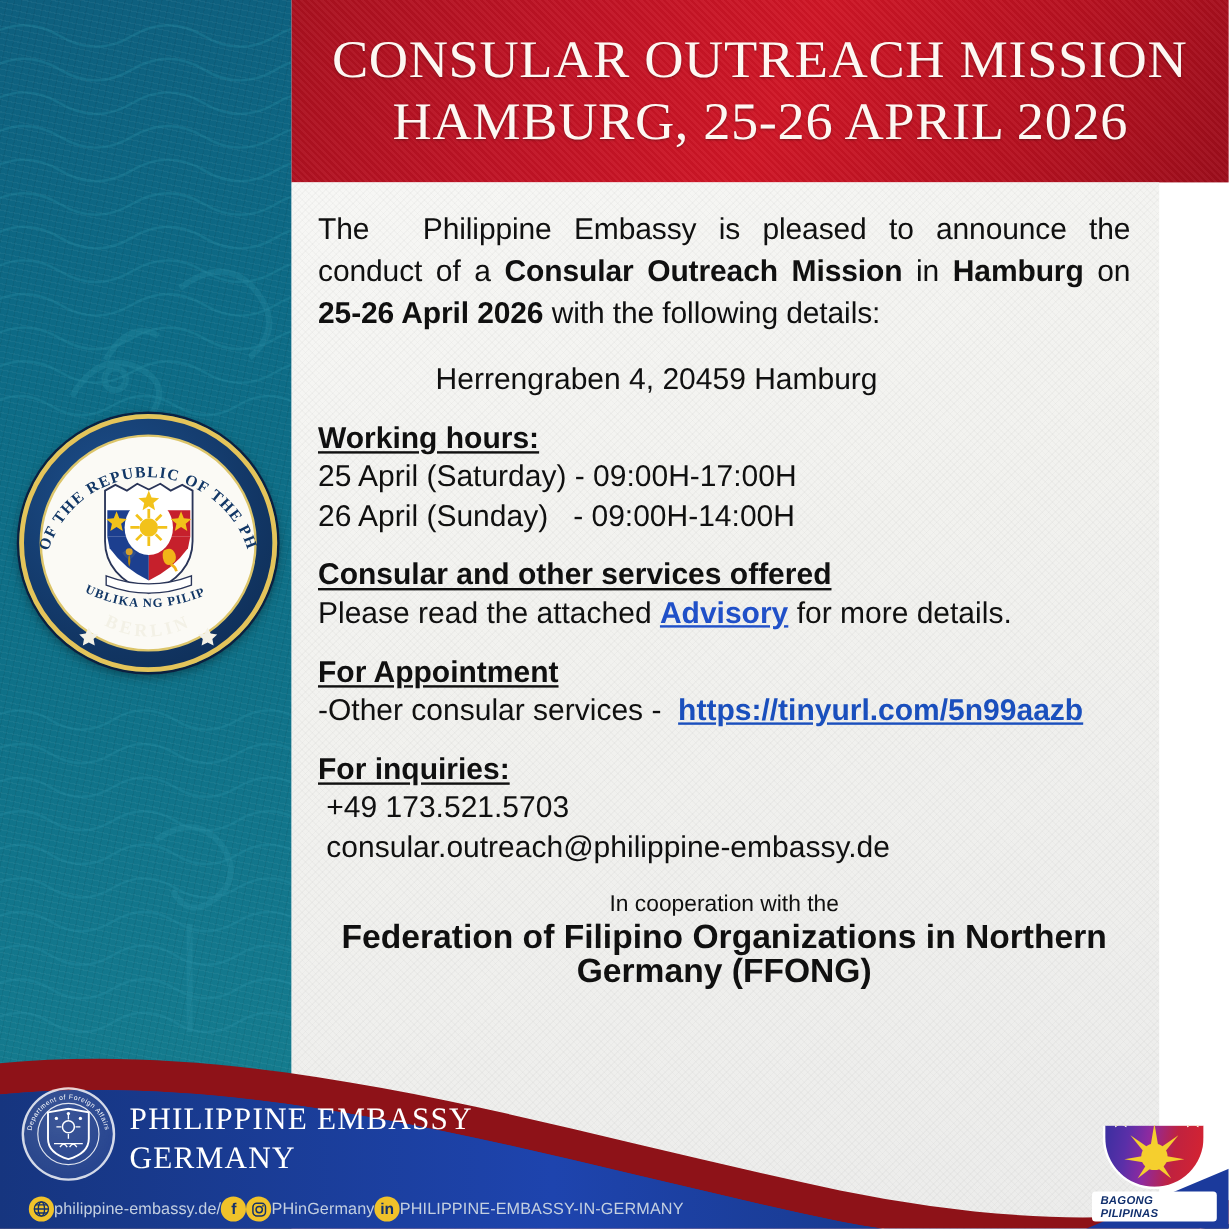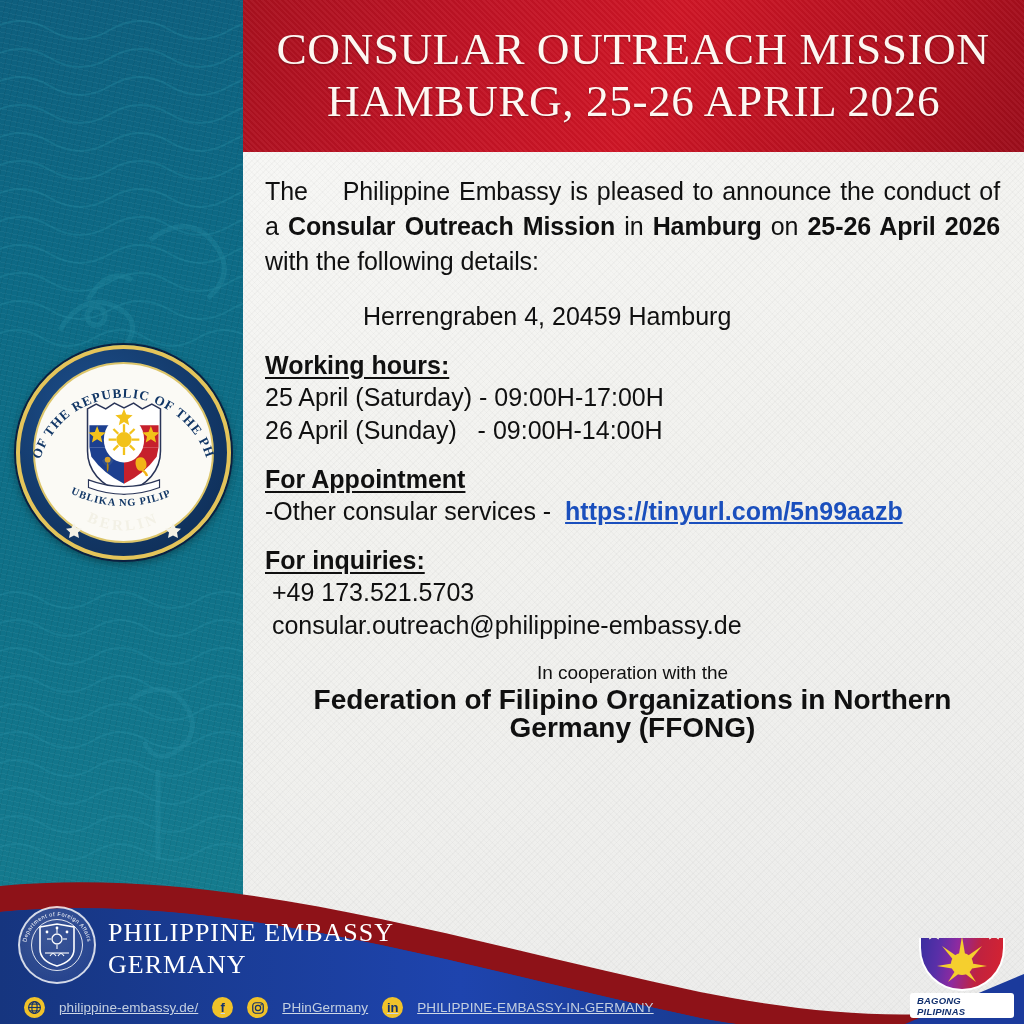--- a/index.html
+++ b/index.html
@@ -56,21 +56,21 @@
   .header-title {
     font-family:"Liberation Serif", serif;
     color:#fdf7f2; font-size:44px; line-height:52px; letter-spacing:.5px;
     text-align:center; font-weight:400; text-transform:uppercase;
     text-shadow:0 1px 2px rgba(0,0,0,.35);
     transform:scaleX(1.03);
   }
 
   
   .body-panel {
-    position:absolute; left:243px; top:152px; width:781px; height:872px;
+    position:absolute; left:243px; top:152px; width:723px; height:872px;
     background:
       repeating-linear-gradient(135deg, rgba(0,0,0,0.022) 0 1px, rgba(255,255,255,0) 1px 4px),
       repeating-linear-gradient(45deg, rgba(0,0,0,0.018) 0 1px, rgba(255,255,255,0) 1px 4px),
       linear-gradient(160deg, #f7f7f5 0%, #f2f2ef 40%, #ececeb 100%);
     padding:22px 24px 0 22px;
     color:#101010;
   }
   .intro {
     font-size:25px; line-height:35px; text-align:justify; text-justify:inter-word;
     letter-spacing:-.1px; margin-bottom:20px;
@@ -114,22 +114,22 @@
     font-family:"Liberation Serif", serif; color:#ffffff;
     font-size:26px; letter-spacing:1px; line-height:30px; text-transform:uppercase;
   }
   .embassy-country {
     position:absolute; left:108px; bottom:44px;
     font-family:"Liberation Serif", serif; color:#ffffff;
     font-size:26px; letter-spacing:1px; text-transform:uppercase;
   }
   .social-row {
     position:absolute; left:24px; bottom:6px;
-    display:flex; align-items:center; gap:14px;
-    font-size:14px; color:#cfd8e6; white-space:nowrap;text-decoration:underline;
+    display:flex; align-items:center; gap:0;
+    font-size:14px; color:#cfd8e6; white-space:nowrap;
   }
   .social-row .txt { color:#c3cfe0; font-size:13.5px; letter-spacing:.1px; }
   .ic {
     width:21px; height:21px; border-radius:50%;
     display:inline-flex; align-items:center; justify-content:center;
     background:#f0c22a; color:#14316b; font-weight:bold; font-size:13px;
     font-family:"Liberation Sans", sans-serif; flex:0 0 auto;
   }
   .ic svg { display:block; }
 
@@ -277,20 +277,24 @@
     <div class="block">
       <div class="venue-line2">Herrengraben 4, 20459 Hamburg</div>
     </div>
 
     <div class="block">
       <div><span class="hdr">Working hours:</span></div>
       <div class="line">25 April (Saturday) - 09:00H-17:00H</div>
       <div class="line">26 April (Sunday)   - 09:00H-14:00H</div>
     </div>
 
+    <div class="block">
+      <div><span class="hdr">Consular and other services offered</span></div>
+      <div class="line wrapnormal"><span>Please read the attached </span><a class="link-u" href="#">Advisory</a><span> for more details.</span></div>
+    </div>
 
     <div class="block">
       <div><span class="hdr">For Appointment</span></div>
       <div class="line"><span>-Other consular services -  </span><a class="link" href="#">https://tinyurl.com/5n99aazb</a></div>
     </div>
 
     <div class="block">
       <div><span class="hdr">For inquiries: </span></div>
       <div class="line"> +49 173.521.5703</div>
       <div class="line"> consular.outreach@philippine-embassy.de</div>

